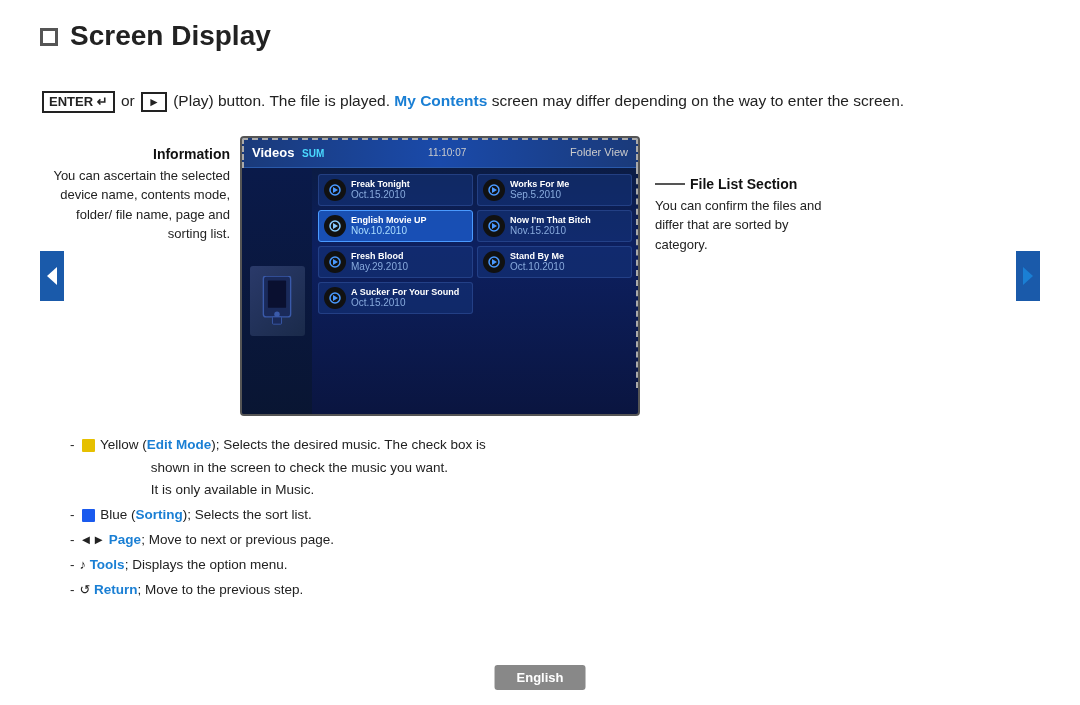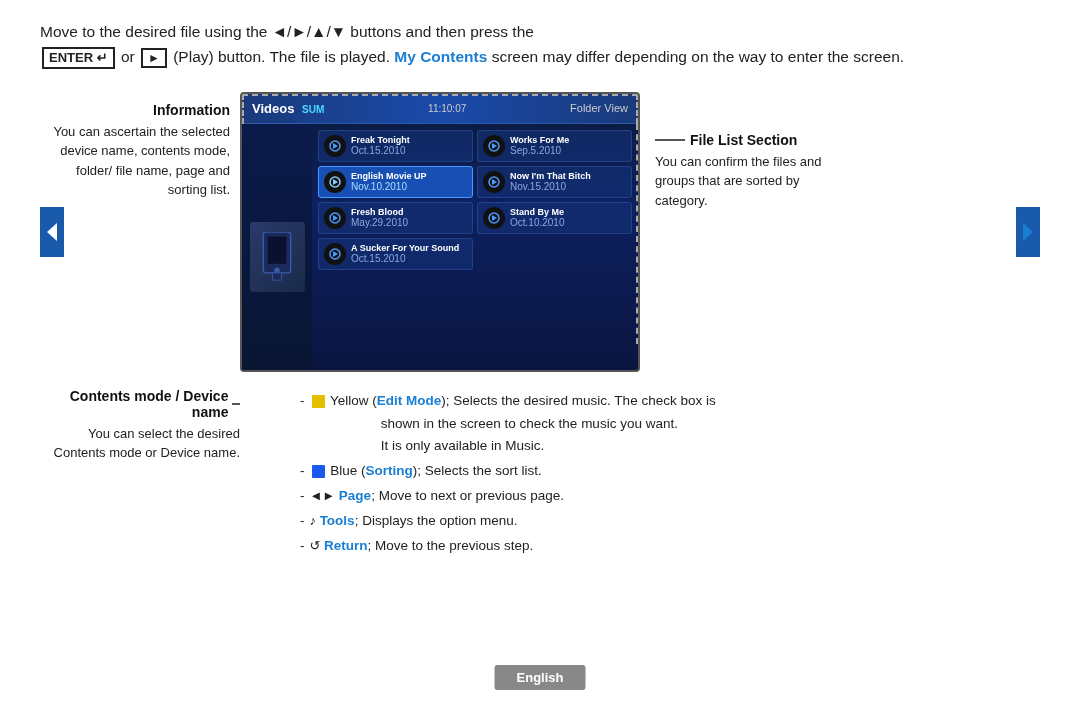--- a/index.html
+++ b/index.html
@@ -352,23 +352,27 @@
     
     .screen-wrapper {
       position: relative;
     }
   </style>
 </head>
 <body>
 
 <div class="page-container">
 
+  <div class="page-title">
+    <span class="title-bullet"></span>
+    <span>Screen Display</span>
+  </div>
 
   <div class="description">
-    <span>Move to the desired file using the ◄/►/▲/▼ buttons and then press the</span><br>
+    <br>
     <span class="bold enter-icon">ENTER ↵</span>
     <span> or </span>
     <span class="play-icon">►</span>
     <span> (Play) button. The file is played. </span>
     <span class="highlight-blue">My Contents</span>
     <span> screen may differ depending on the way to enter the screen.</span>
   </div>
 
   <div class="main-content">
 
@@ -524,39 +528,32 @@
           </div>
         </div>
       </div>
     </div>
 
     <div class="right-annotation">
       <div style="display:flex;align-items:center;gap:0;">
         <span style="display:inline-block;width:30px;height:2px;background:#555;margin-right:5px;"></span>
         <div class="annotation-title">File List Section</div>
       </div>
-      <div class="annotation-text" style="margin-top:4px;">You can confirm the files and groups that are sorted by category.</div>
+      <div class="annotation-text" style="margin-top:4px;">You can confirm the files and differ that are sorted by category.</div>
     </div>
 
     <div class="nav-arrow-right">
       <svg width="10" height="18" viewBox="0 0 10 18">
           <polygon points="0,0 10,9 0,18" fill="#1a7fd4"></polygon>
         </svg>
     </div>
   </div>
 
   <div class="bottom-section">
 
-    <div class="bottom-left" style="text-align:right;padding-right:10px;padding-top:0;width:210px;">
-      <div style="display:flex;align-items:center;justify-content:flex-end;gap:0;">
-        <div class="annotation-title">Contents mode / Device name</div>
-        <span style="display:inline-block;width:8px;height:2px;background:#555;margin-left:4px;"></span>
-      </div>
-      <div class="annotation-text" style="margin-top:4px;">You can select the desired Contents mode or Device name.</div>
-    </div>
 
     <div class="op-buttons" style="padding-left:20px;">
 
       <div class="op-item">
         <span class="dash">-</span>
         <span class="op-item-text">
           <span class="color-box color-yellow"></span>
           <span>Yellow (</span><span class="text-blue">Edit Mode</span><span>); Selects the desired music. The check box is<br>&nbsp;&nbsp;&nbsp;&nbsp;&nbsp;&nbsp;&nbsp;&nbsp;&nbsp;&nbsp;&nbsp;&nbsp;&nbsp;&nbsp;&nbsp;&nbsp;&nbsp;&nbsp;&nbsp;shown in the screen to check the music you want.<br>&nbsp;&nbsp;&nbsp;&nbsp;&nbsp;&nbsp;&nbsp;&nbsp;&nbsp;&nbsp;&nbsp;&nbsp;&nbsp;&nbsp;&nbsp;&nbsp;&nbsp;&nbsp;&nbsp;It is only available in Music.</span>
         </span>
       </div>

